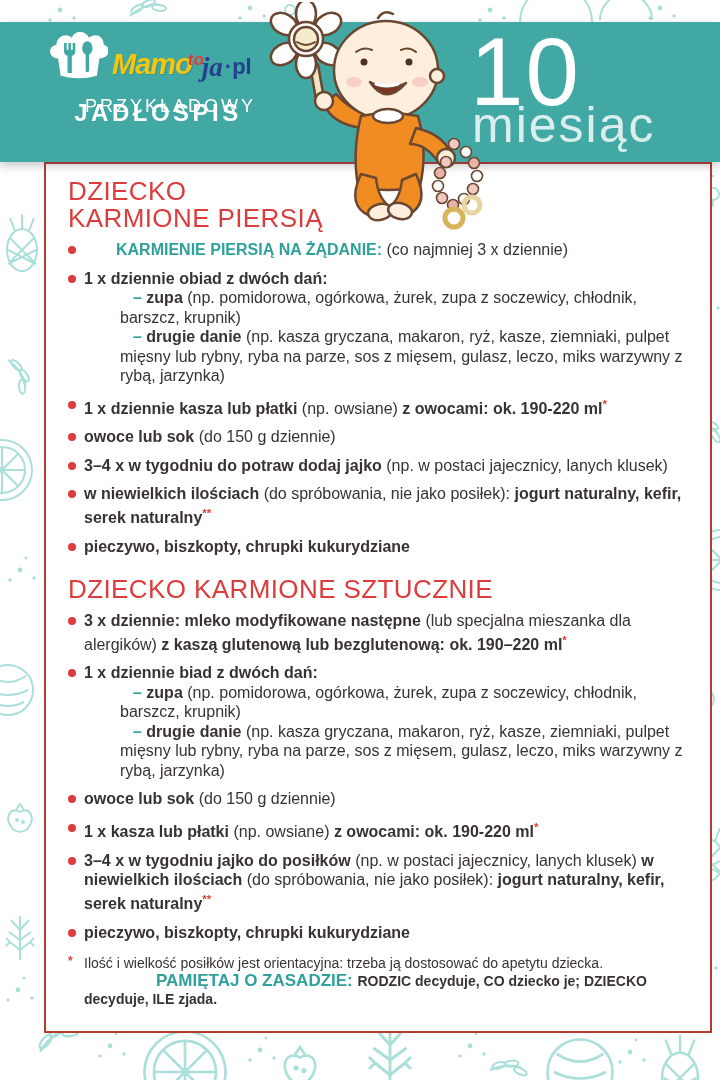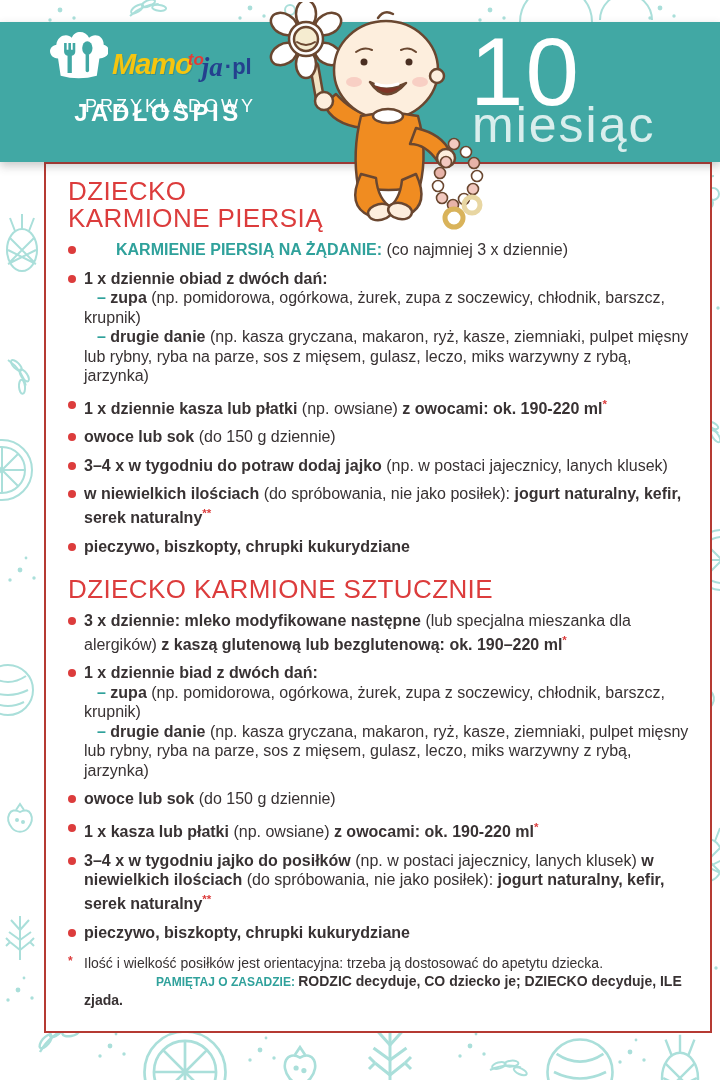--- a/index.html
+++ b/index.html
@@ -43,31 +43,31 @@
   .section + .section{margin-top:20px;}
   h2.sec-title{
     color:var(--red); font-size:26px; line-height:27px; font-weight:500;
     letter-spacing:.4px; margin:0 0 8px 0;
   }
   ul.list{list-style:none;}
   li.item{display:flex; margin-bottom:9px; font-size:16px; line-height:19.5px;}
   .dot{flex:0 0 8px; width:8px; height:8px; border-radius:50%;
        background:var(--red); margin:6px 8px 0 0;}
   .txt{flex:1;}
-  .sub{text-indent:13px;}
+  .sub{text-indent:13px;margin-left:36px;}
   .sg-b{font-weight:700;}
   .sg-t{font-weight:700; color:var(--tealtxt);margin-left:32px;}
   .sg-d{font-weight:700; color:var(--tealtxt);}
   .sg-sup{color:var(--red); font-weight:700; font-size:.72em; vertical-align:super;}
   
   .footnotes{margin-top:12px;}
   .fn{display:flex; font-size:14px; line-height:18px; margin-bottom:6px;}
   .fn-marker{color:var(--red); font-weight:700; font-size:12px; flex:0 0 16px;
              position:relative; top:-2px; text-align:left;}
-  .fn .sg-t{font-size:12px;padding-left:40px;}
+  .fn .sg-t{font-size:17px;padding-left:40px;}
 </style>
 </head>
 <body>
 
 <svg id="bg" width="720" height="1080" viewBox="0 0 720 1080" fill="none" stroke="#aadfda" stroke-width="2">
   <defs>
     <g id="citrus">
       <circle r="30"></circle>
         <circle r="23"></circle>
       <path d="M0,-23 L0,23 M-23,0 L23,0 M-16,-16 L16,16 M-16,16 L16,-16"></path>

